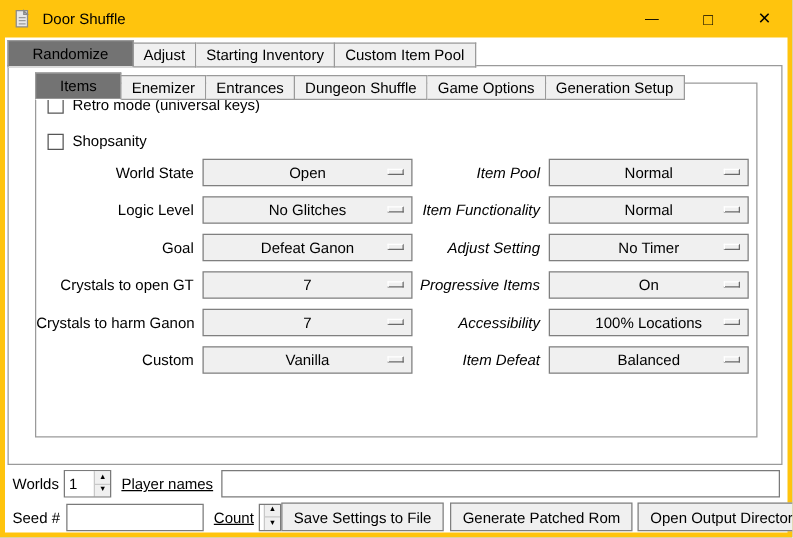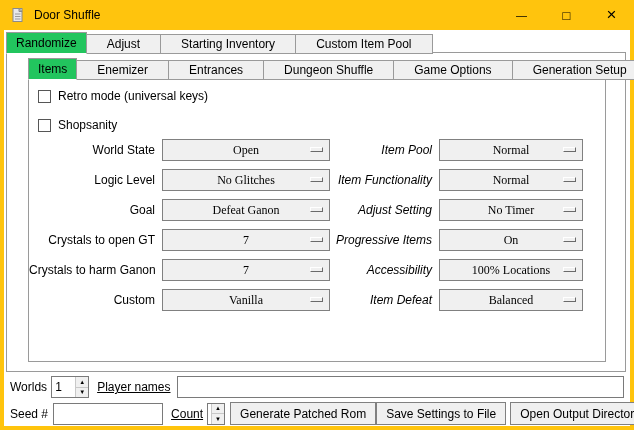--- a/index.html
+++ b/index.html
@@ -19,39 +19,39 @@
   .win-btn { width:45px; height:30px; display:flex; align-items:center; justify-content:center; cursor:default; }
   .win-btn.min { font-size:11px; }
   .win-btn.max { font-size:13px; }
   .win-btn.close { font-size:17px; }
   
   .content { position:absolute; left:4px; right:4px; top:30px; bottom:4px; background:#fff; }
   
   .tabrow { position:absolute; display:flex; align-items:flex-end; z-index:2; }
   .tabs1 { left:2px; top:2px; }
   .tabs2 { left:24px; top:28px; }
-  .tab { border:1px solid #9a9a9a; background:#f0f0f0; padding:2px 20px; line-height:14px; white-space:nowrap; margin-right:0; }
+  .tab { border:1px solid #9a9a9a; background:#f0f0f0; padding:2px 8px; line-height:14px; white-space:nowrap; margin-right:0; }
   .tab + .tab { border-left:none; }
-  .tab.selected { background:#22c55e; padding:3px 9px; border-bottom:1px solid #fff; border-left:1px solid #9a9a9a; position:relative; z-index:3; }
+  .tab.selected { background:#737373; padding:3px 19px; border-bottom:1px solid #fff; border-left:1px solid #9a9a9a; position:relative; z-index:3; }
   .pane { position:absolute; background:#fff; border:1px solid #9a9a9a; }
   .pane1 { left:2px; top:22px; width:620px; height:320px; }
-  .pane2 { left:24px; top:48px; width:578px; height:284px; }
+  .pane2 { left:24px; top:36px; width:578px; height:284px; }
   
   .check-row { display:flex; align-items:center; gap:7px; height:24px; margin:5px 0 0 9px; cursor:default; }
   .checkbox { width:13px; height:13px; background:#fff; border:1px solid #565656; flex:0 0 auto; }
   
   .opt-rows { position:absolute; left:0; right:0; top:56px; }
   .opt-row { display:flex; align-items:center; height:30px; }
   .opt-label { text-align:right; padding-right:7px; white-space:nowrap; }
   .opt-label.l { width:133px; }
   .opt-label.r { width:109px;font-style:italic; }
   .dropdown { position:relative; height:22px; background:#f0f0f0; border:1px solid #808080;
-              display:flex; align-items:center; justify-content:center; cursor:default;font-family:Liberation Serif, serif; }
+              display:flex; align-items:center; justify-content:center; cursor:default; }
   .dd-l { width:168px; }
-  .dd-r { width:144px; }
+  .dd-r { width:160px; }
   .dd-ind { position:absolute; right:6px; top:50%; margin-top:-3px; width:13px; height:5px;
             background:#f0f0f0; border-top:1px solid #ffffff; border-left:1px solid #ffffff;
             border-right:1px solid #6a6a6a; border-bottom:1px solid #6a6a6a; }
   
   .row-a { position:absolute; left:6px; right:6px; top:346px; height:22px; display:flex; align-items:center; }
   .row-b { position:absolute; left:6px; right:4px; top:372px; height:23px; display:flex; align-items:center; }
   .flabel { white-space:nowrap; }
   .entry { height:22px; border:1px solid #7a7a7a; background:#fff; padding:0 4px; font:inherit; outline:none; }
   .entry.wide { flex:1; margin-left:6px; }
   .entry.seed { width:110px; margin-left:5px; }
@@ -215,19 +215,19 @@
       <span class="flabel">Seed #</span>
       <input class="entry seed" value="" style="">
       <span class="flabel ml8">Count</span>
       <div class="spinbox ml4">
         <input class="spin-input" value="1" style="">
         <div class="spin-arrows">
           <div class="spin-up">▲</div>
           <div class="spin-down">▼</div>
         </div>
       </div>
+      <button class="btn push-right">Save Settings to File</button>
       <button class="btn ml5">Generate Patched Rom</button>
-      <button class="btn push-right">Save Settings to File</button>
       <button class="btn ml4">Open Output Directory</button>
     </div>
 
   </div>
 </div>
 
 </body></html>

